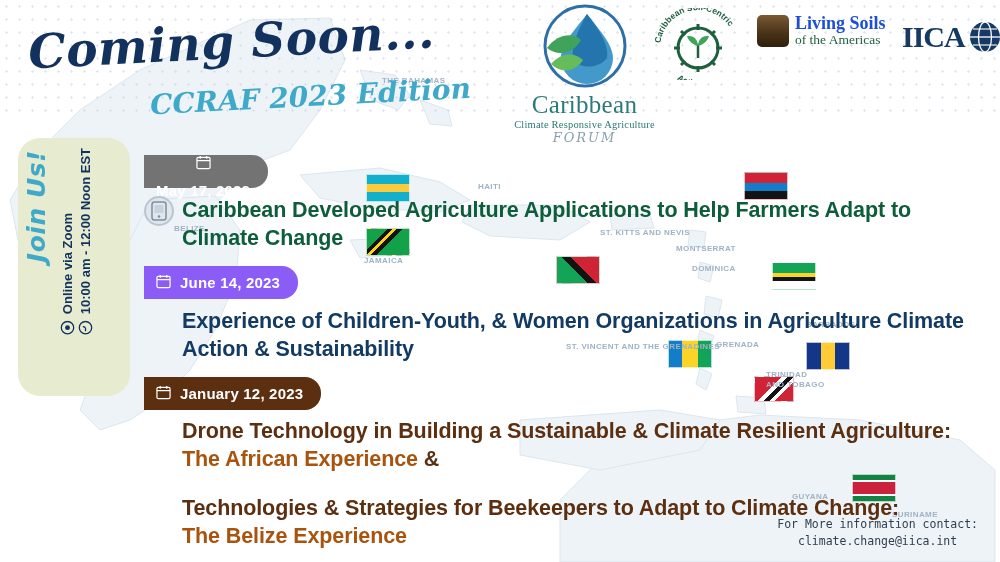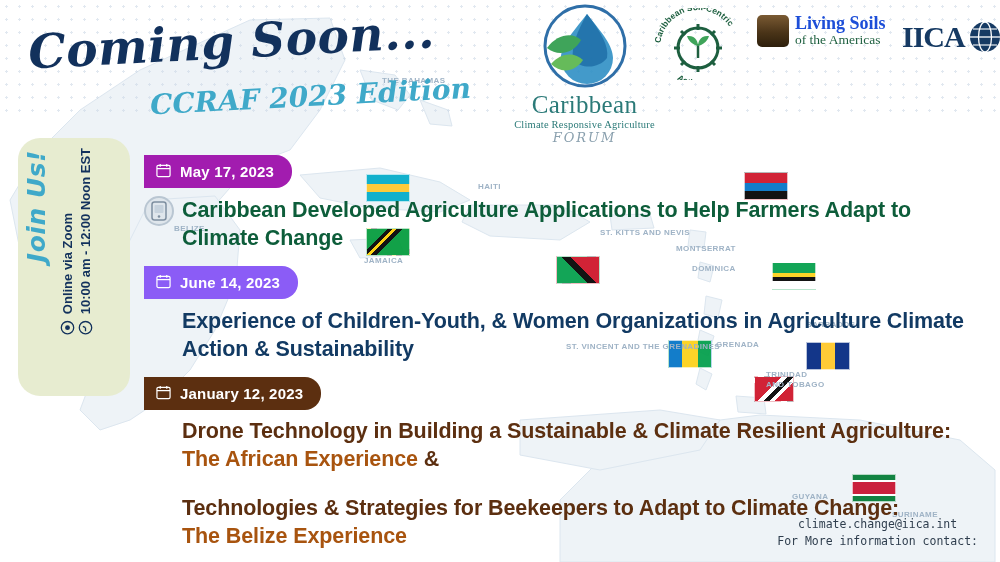--- a/index.html
+++ b/index.html
@@ -182,21 +182,21 @@
     gap: 9px;
     height: 33px;
     padding: 0 18px 0 12px;
     border-radius: 0 16px 16px 0;
     color: #ffffff;
     font-size: 15px;
     font-weight: bold;
     letter-spacing: .2px;
     margin-left: 4px;
   }
-  .chip-green  { background: #a21caf; }
+  .chip-green  { background: #737373; flex-direction: column; }
   .chip-blue   { background: #8b5cf6; }
   .chip-brown  { background: #5c2f10; }
 
   .sess-title {
     font-size: 21.5px;
     font-weight: bold;
     line-height: 1.28;
     color: #123a63;
     margin: 9px 0 14px 42px;
     letter-spacing: -.1px;
@@ -464,15 +464,15 @@
       <span class="amp">&amp;</span>
     </div>
     <div class="sess-title brown">
       <span>Technologies &amp; Strategies for Beekeepers to Adapt to Climate Change:</span><br>
       <span class="sub-brown">The Belize Experience</span>
     </div>
   </div>
 </div>
 
 <div class="contact">
+  <div>For More information contact:</div>
   <div>climate.change@iica.int</div>
-  <div>For More information contact:</div>
 </div>
 
 </body></html>

